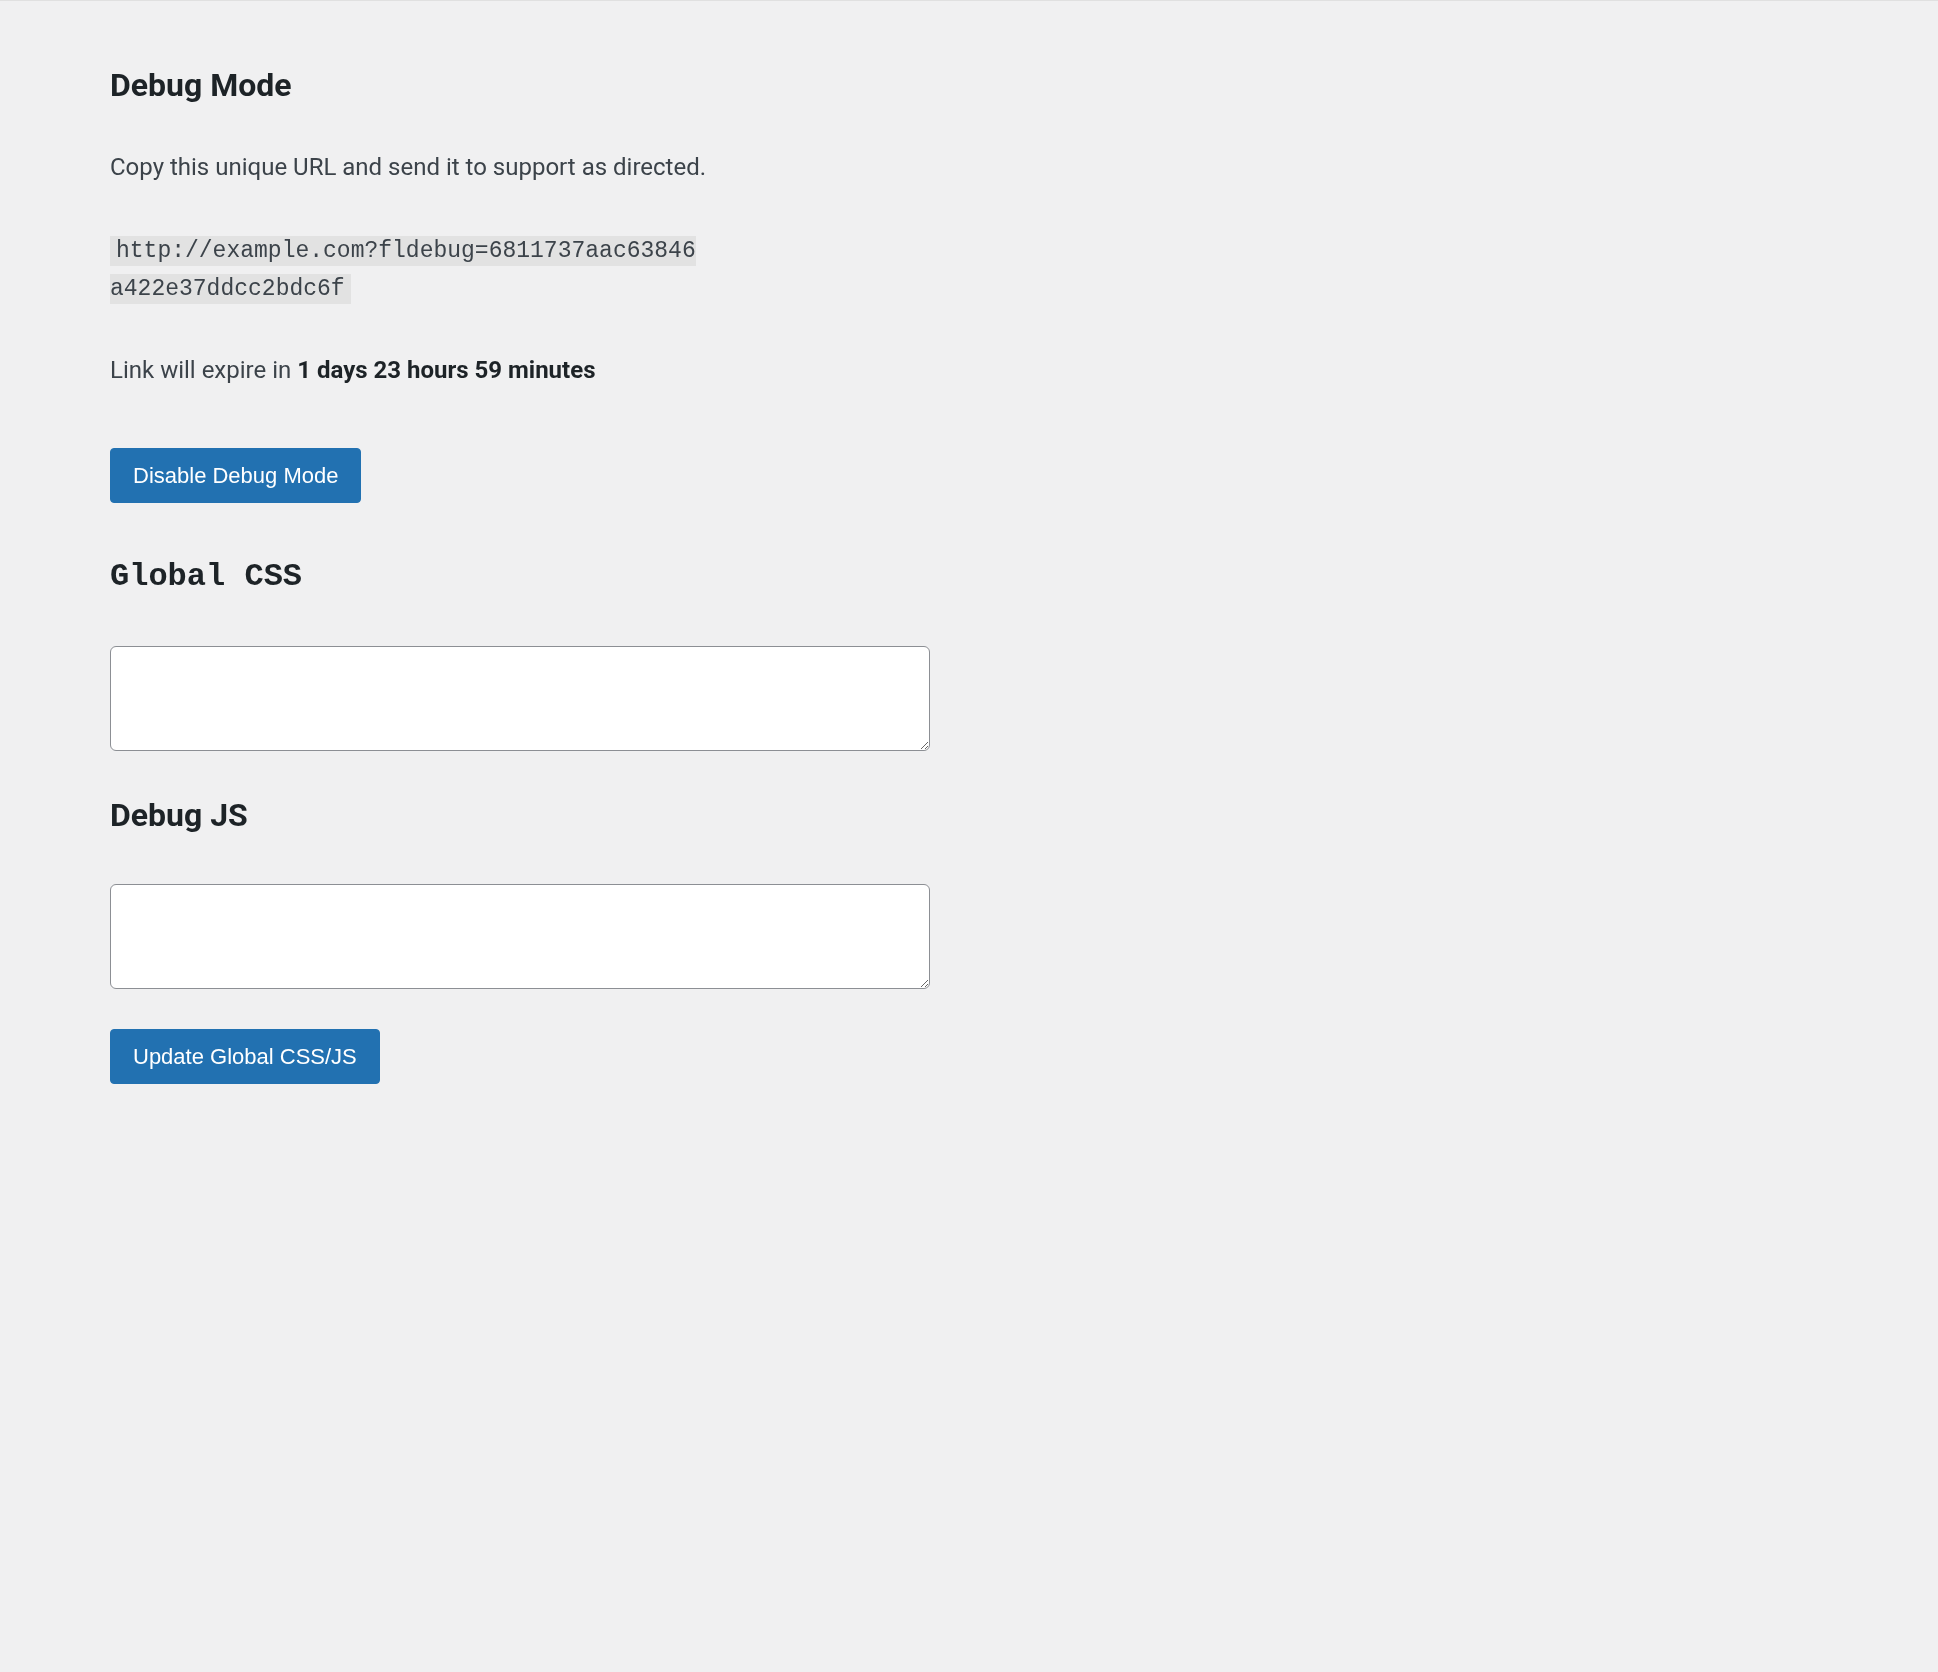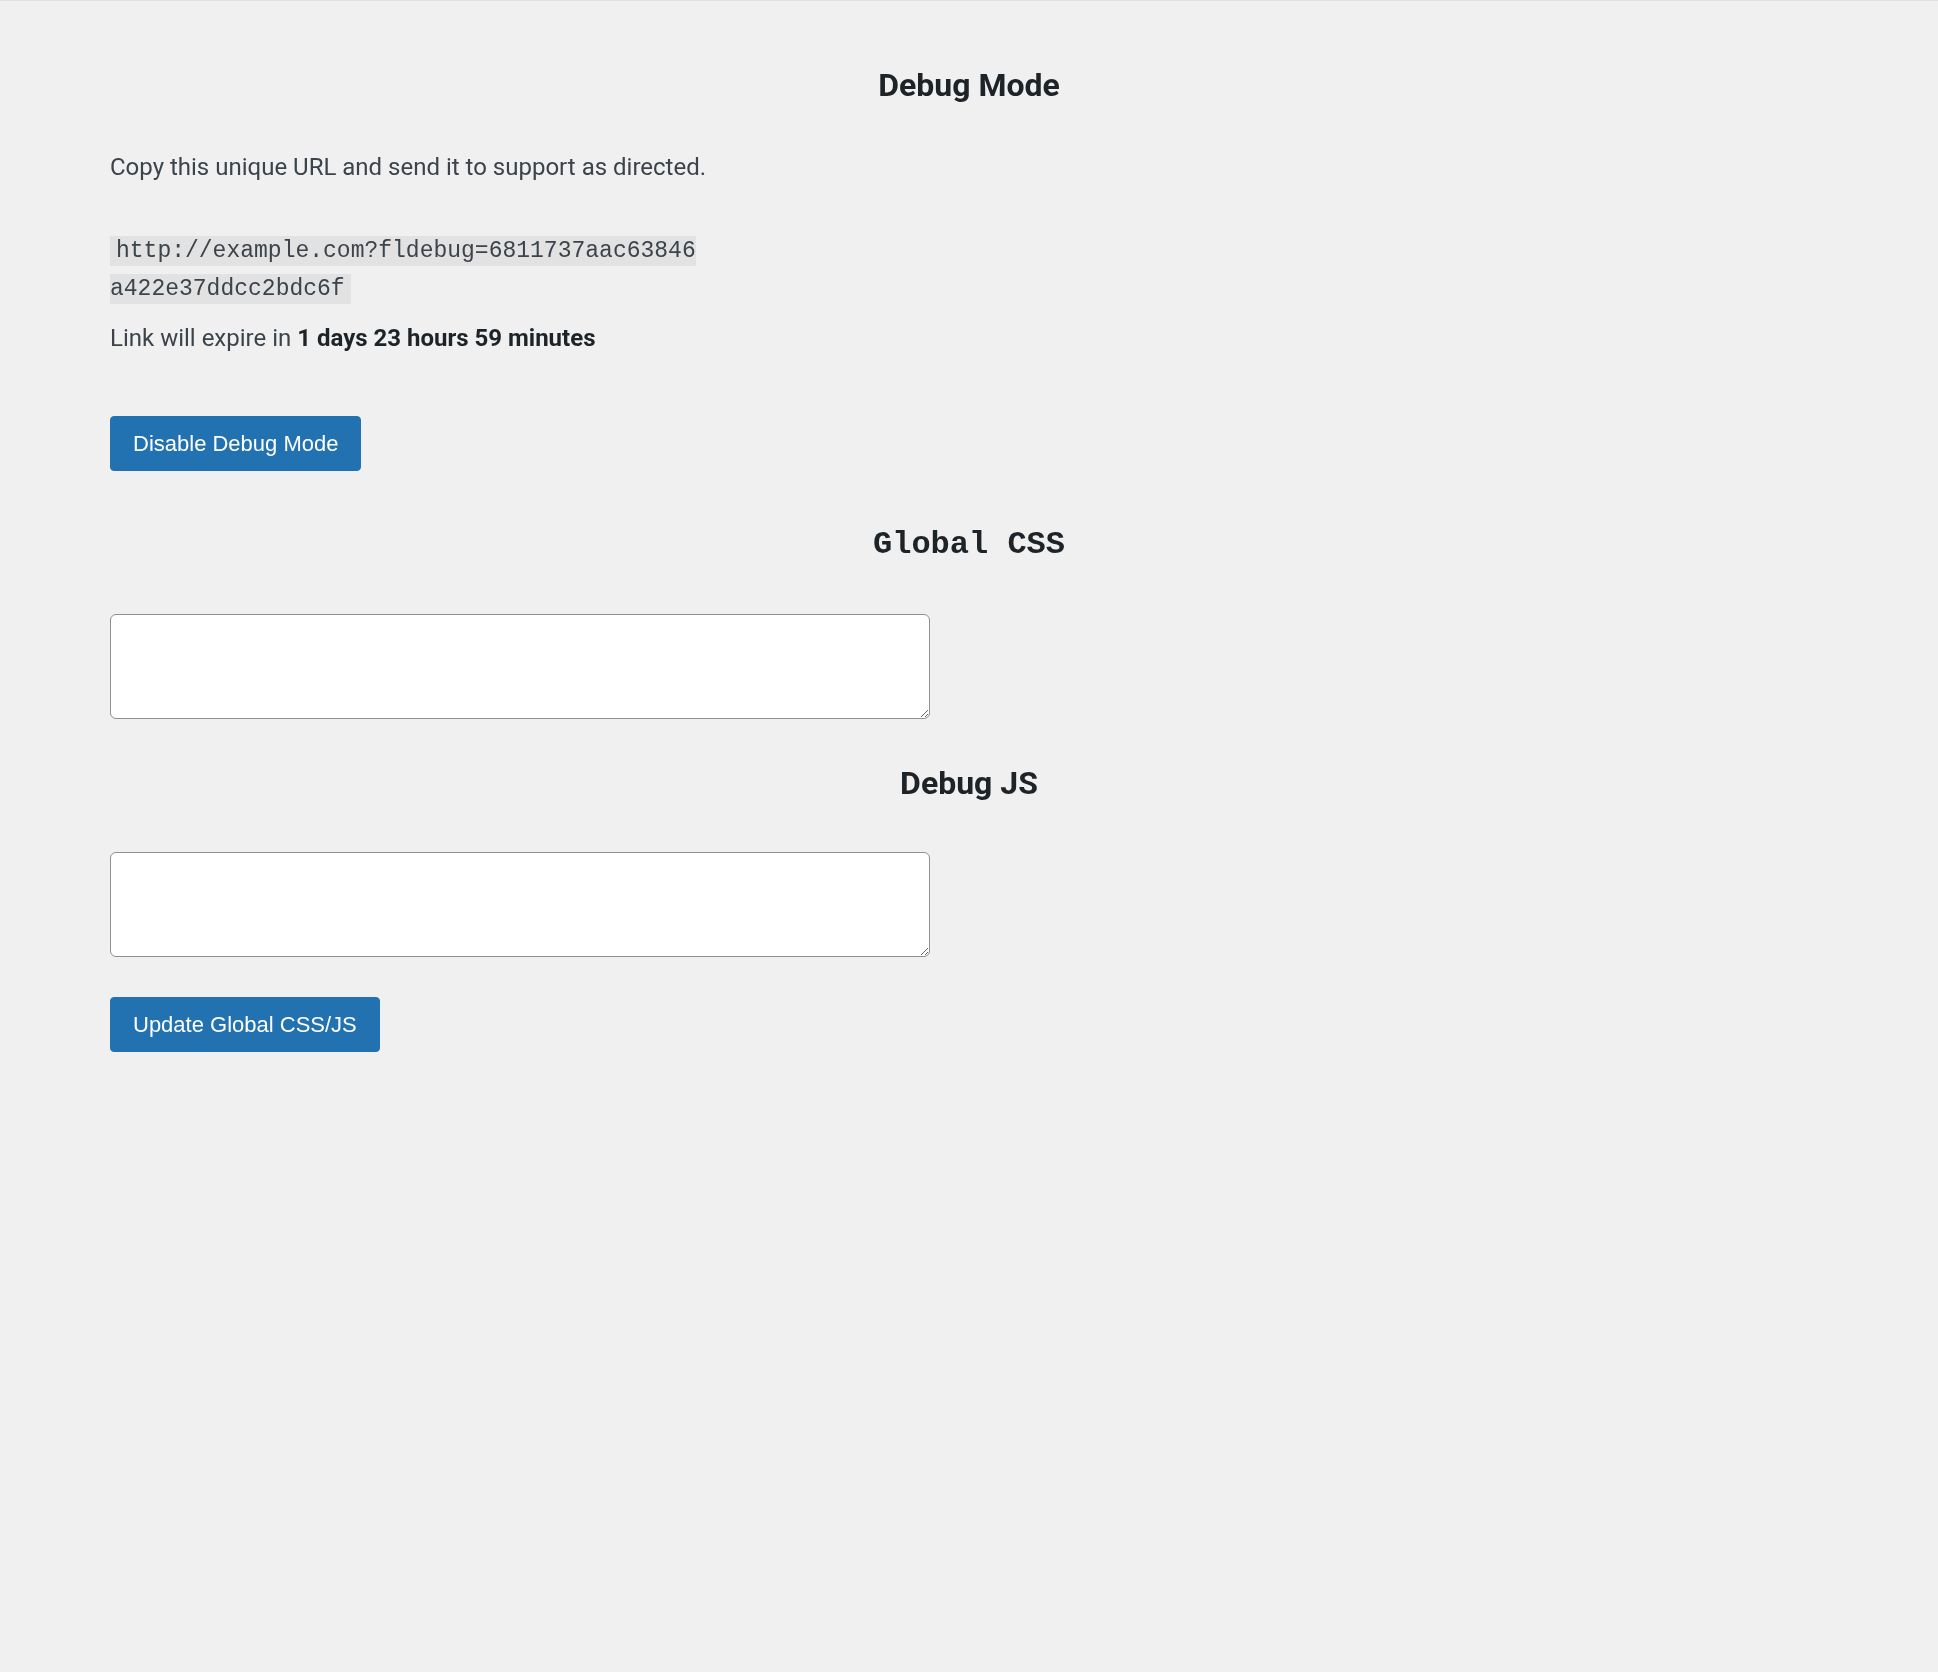--- a/index.html
+++ b/index.html
@@ -20,41 +20,40 @@
     .content-wrapper {
       padding: 60px 110px 60px 110px;
       max-width: 1938px;
     }
     
     h2 {
       font-size: 32px;
       font-weight: 700;
       color: #1d2327;
       margin-bottom: 40px;
-      text-align: center;
     }
     
     .description-text {
       color: #3c434a;
       margin-bottom: 46px;
     }
     
     code {
       font-family: Menlo, Consolas, Monaco, "Courier New", monospace;
       background-color: #e2e2e2;
       color: #3c434a;
       font-size: 23px;
       padding: 2px 6px;
       line-height: 1.5;
       display: inline;
       word-break: break-all;
     }
     
     .code-block {
-      margin-bottom: 14px;
+      margin-bottom: 46px;
       max-width: 590px;
     }
     
     .expire-text {
       color: #3c434a;
       margin-bottom: 60px;
     }
     
     .expire-text strong {
       font-weight: 700;

